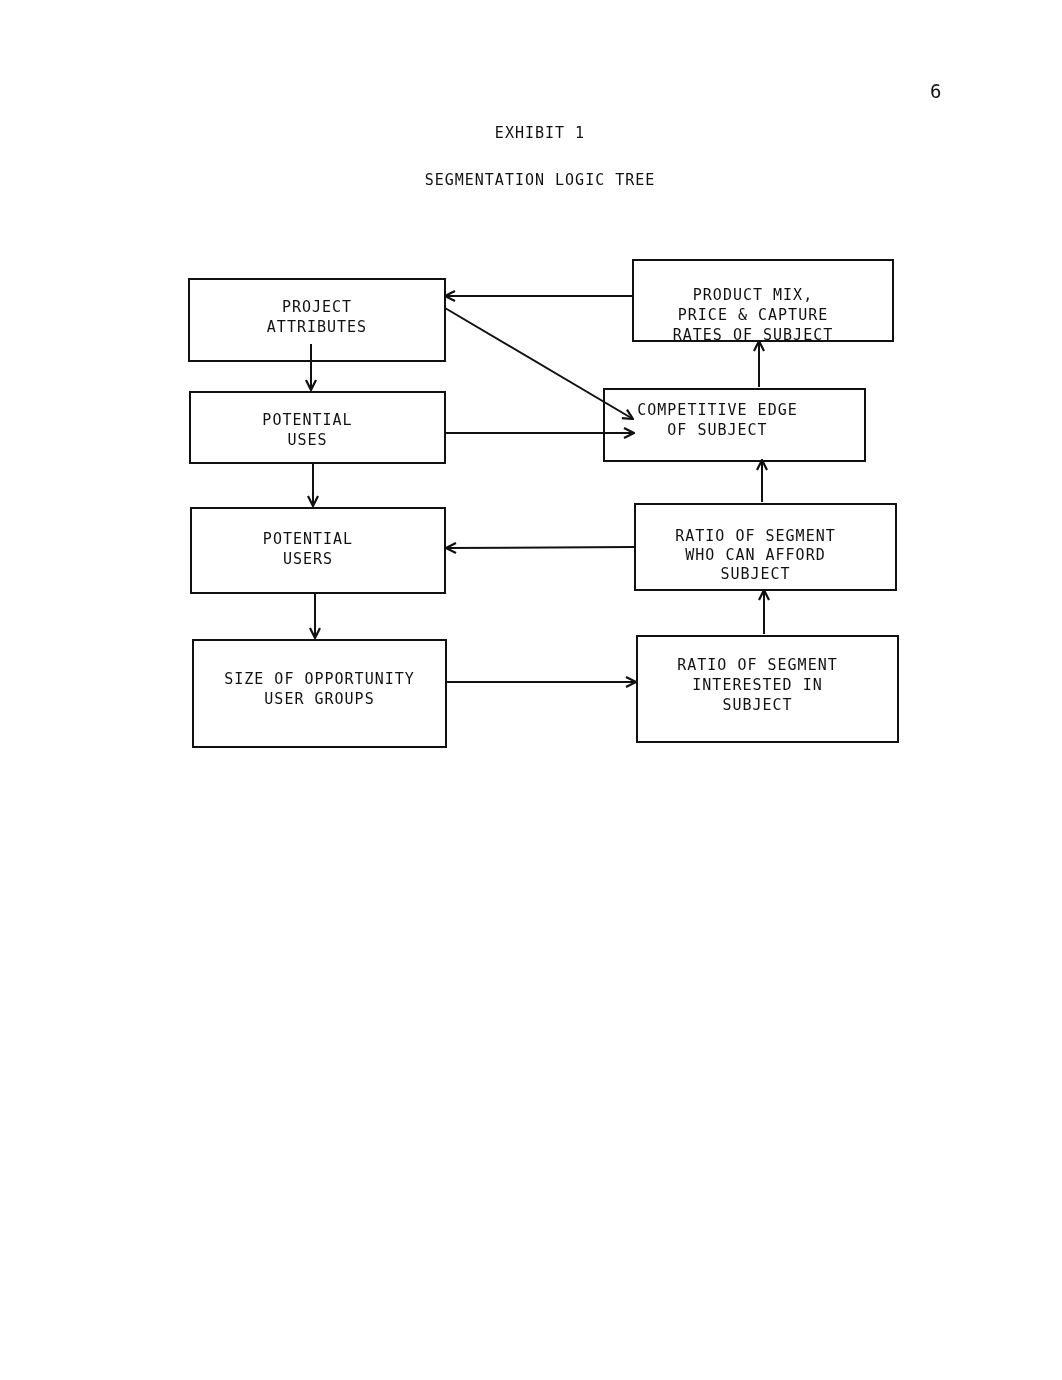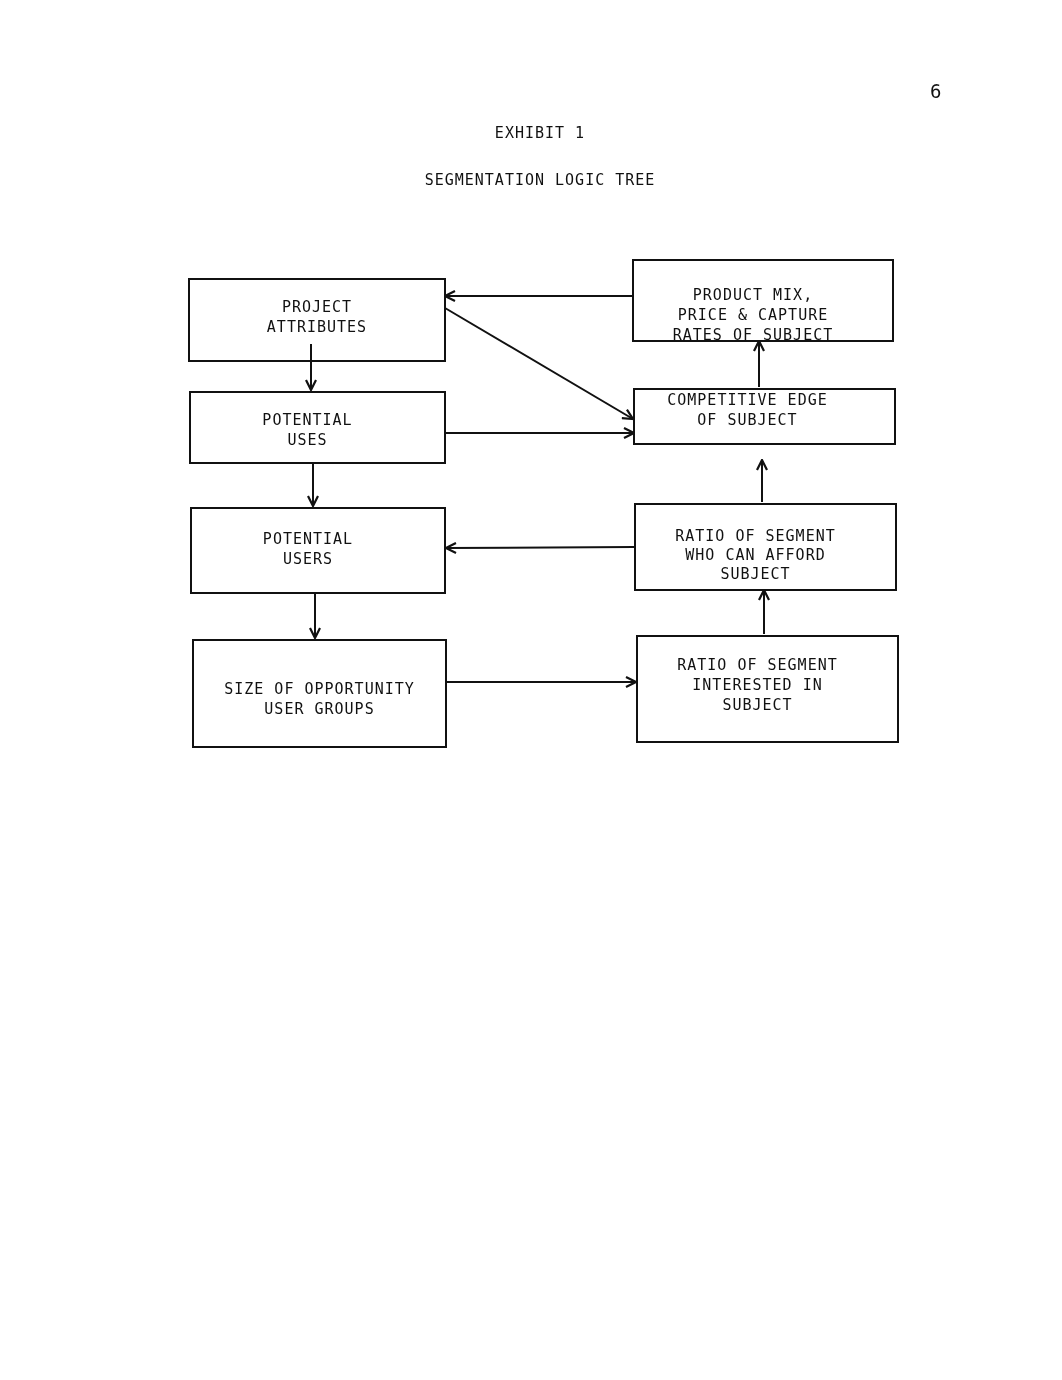--- a/index.html
+++ b/index.html
@@ -49,31 +49,31 @@
 ATTRIBUTES</span>
 </div>
 <div class="box" style="left:189px; top:391px; width:257px; height:73px; padding-top:17px;">
   <span class="box-text" style="margin-right:20px;">POTENTIAL
 USES</span>
 </div>
 <div class="box" style="left:190px; top:507px; width:256px; height:87px; padding-top:20px;">
   <span class="box-text" style="margin-right:20px;">POTENTIAL
 USERS</span>
 </div>
-<div class="box" style="left:192px; top:639px; width:255px; height:109px; padding-top:38px;">
+<div class="box" style="left:192px; top:639px; width:255px; height:109px; padding-top:28px;">
   <span class="box-text">SIZE OF OPPORTUNITY
 USER GROUPS</span>
 </div>
 
 <div class="box" style="left:632px; top:259px; width:262px; height:83px; padding-top:24px;">
   <span class="box-text" style="margin-right:20px;">PRODUCT MIX,
 PRICE &amp; CAPTURE
 RATES OF SUBJECT</span>
 </div>
-<div class="box" style="left:633px; top:388px; width:263px; height:57px; ">
+<div class="box" style="left:603px; top:388px; width:263px; height:74px; padding-top:10px;">
   <span class="box-text" style="margin-right:34px;">COMPETITIVE EDGE
 OF SUBJECT</span>
 </div>
 <div class="box" style="left:634px; top:503px; width:263px; height:88px; padding-top:22px;">
   <span class="box-text" style="line-height:19px; margin-right:20px;">RATIO OF SEGMENT
 WHO CAN AFFORD
 SUBJECT</span>
 </div>
 <div class="box" style="left:636px; top:635px; width:263px; height:108px; padding-top:18px;">
   <span class="box-text" style="margin-right:20px;">RATIO OF SEGMENT

